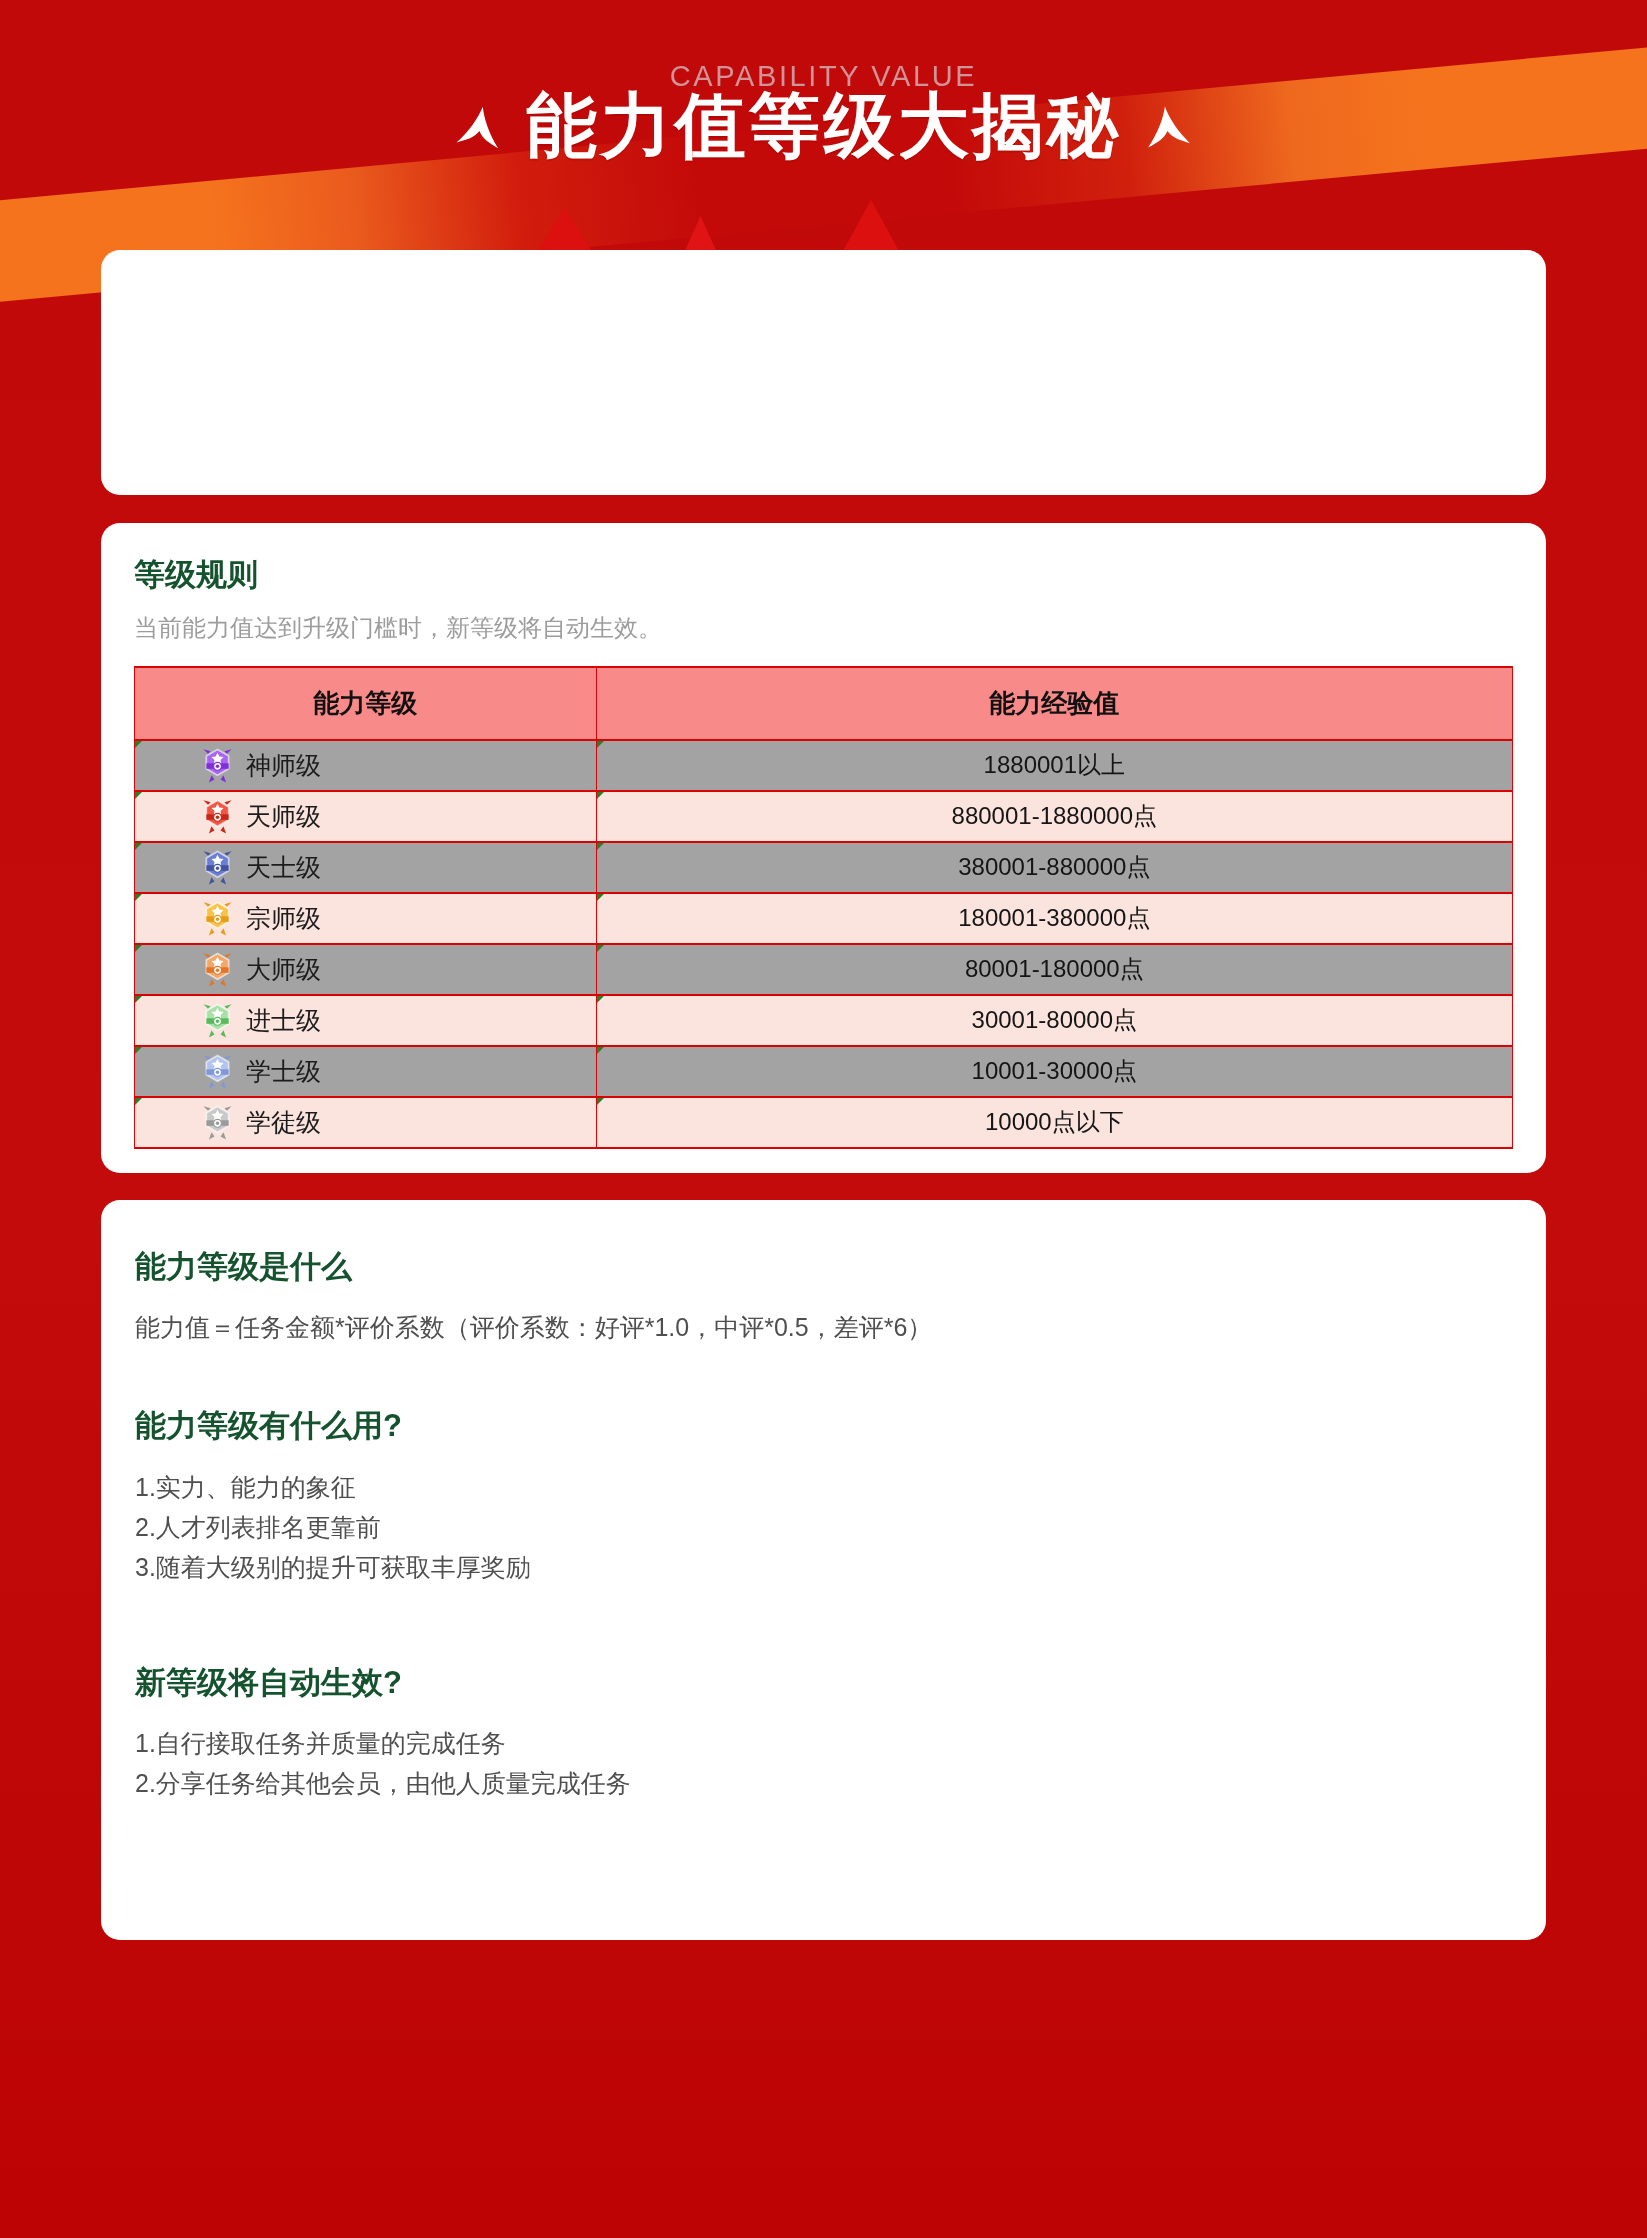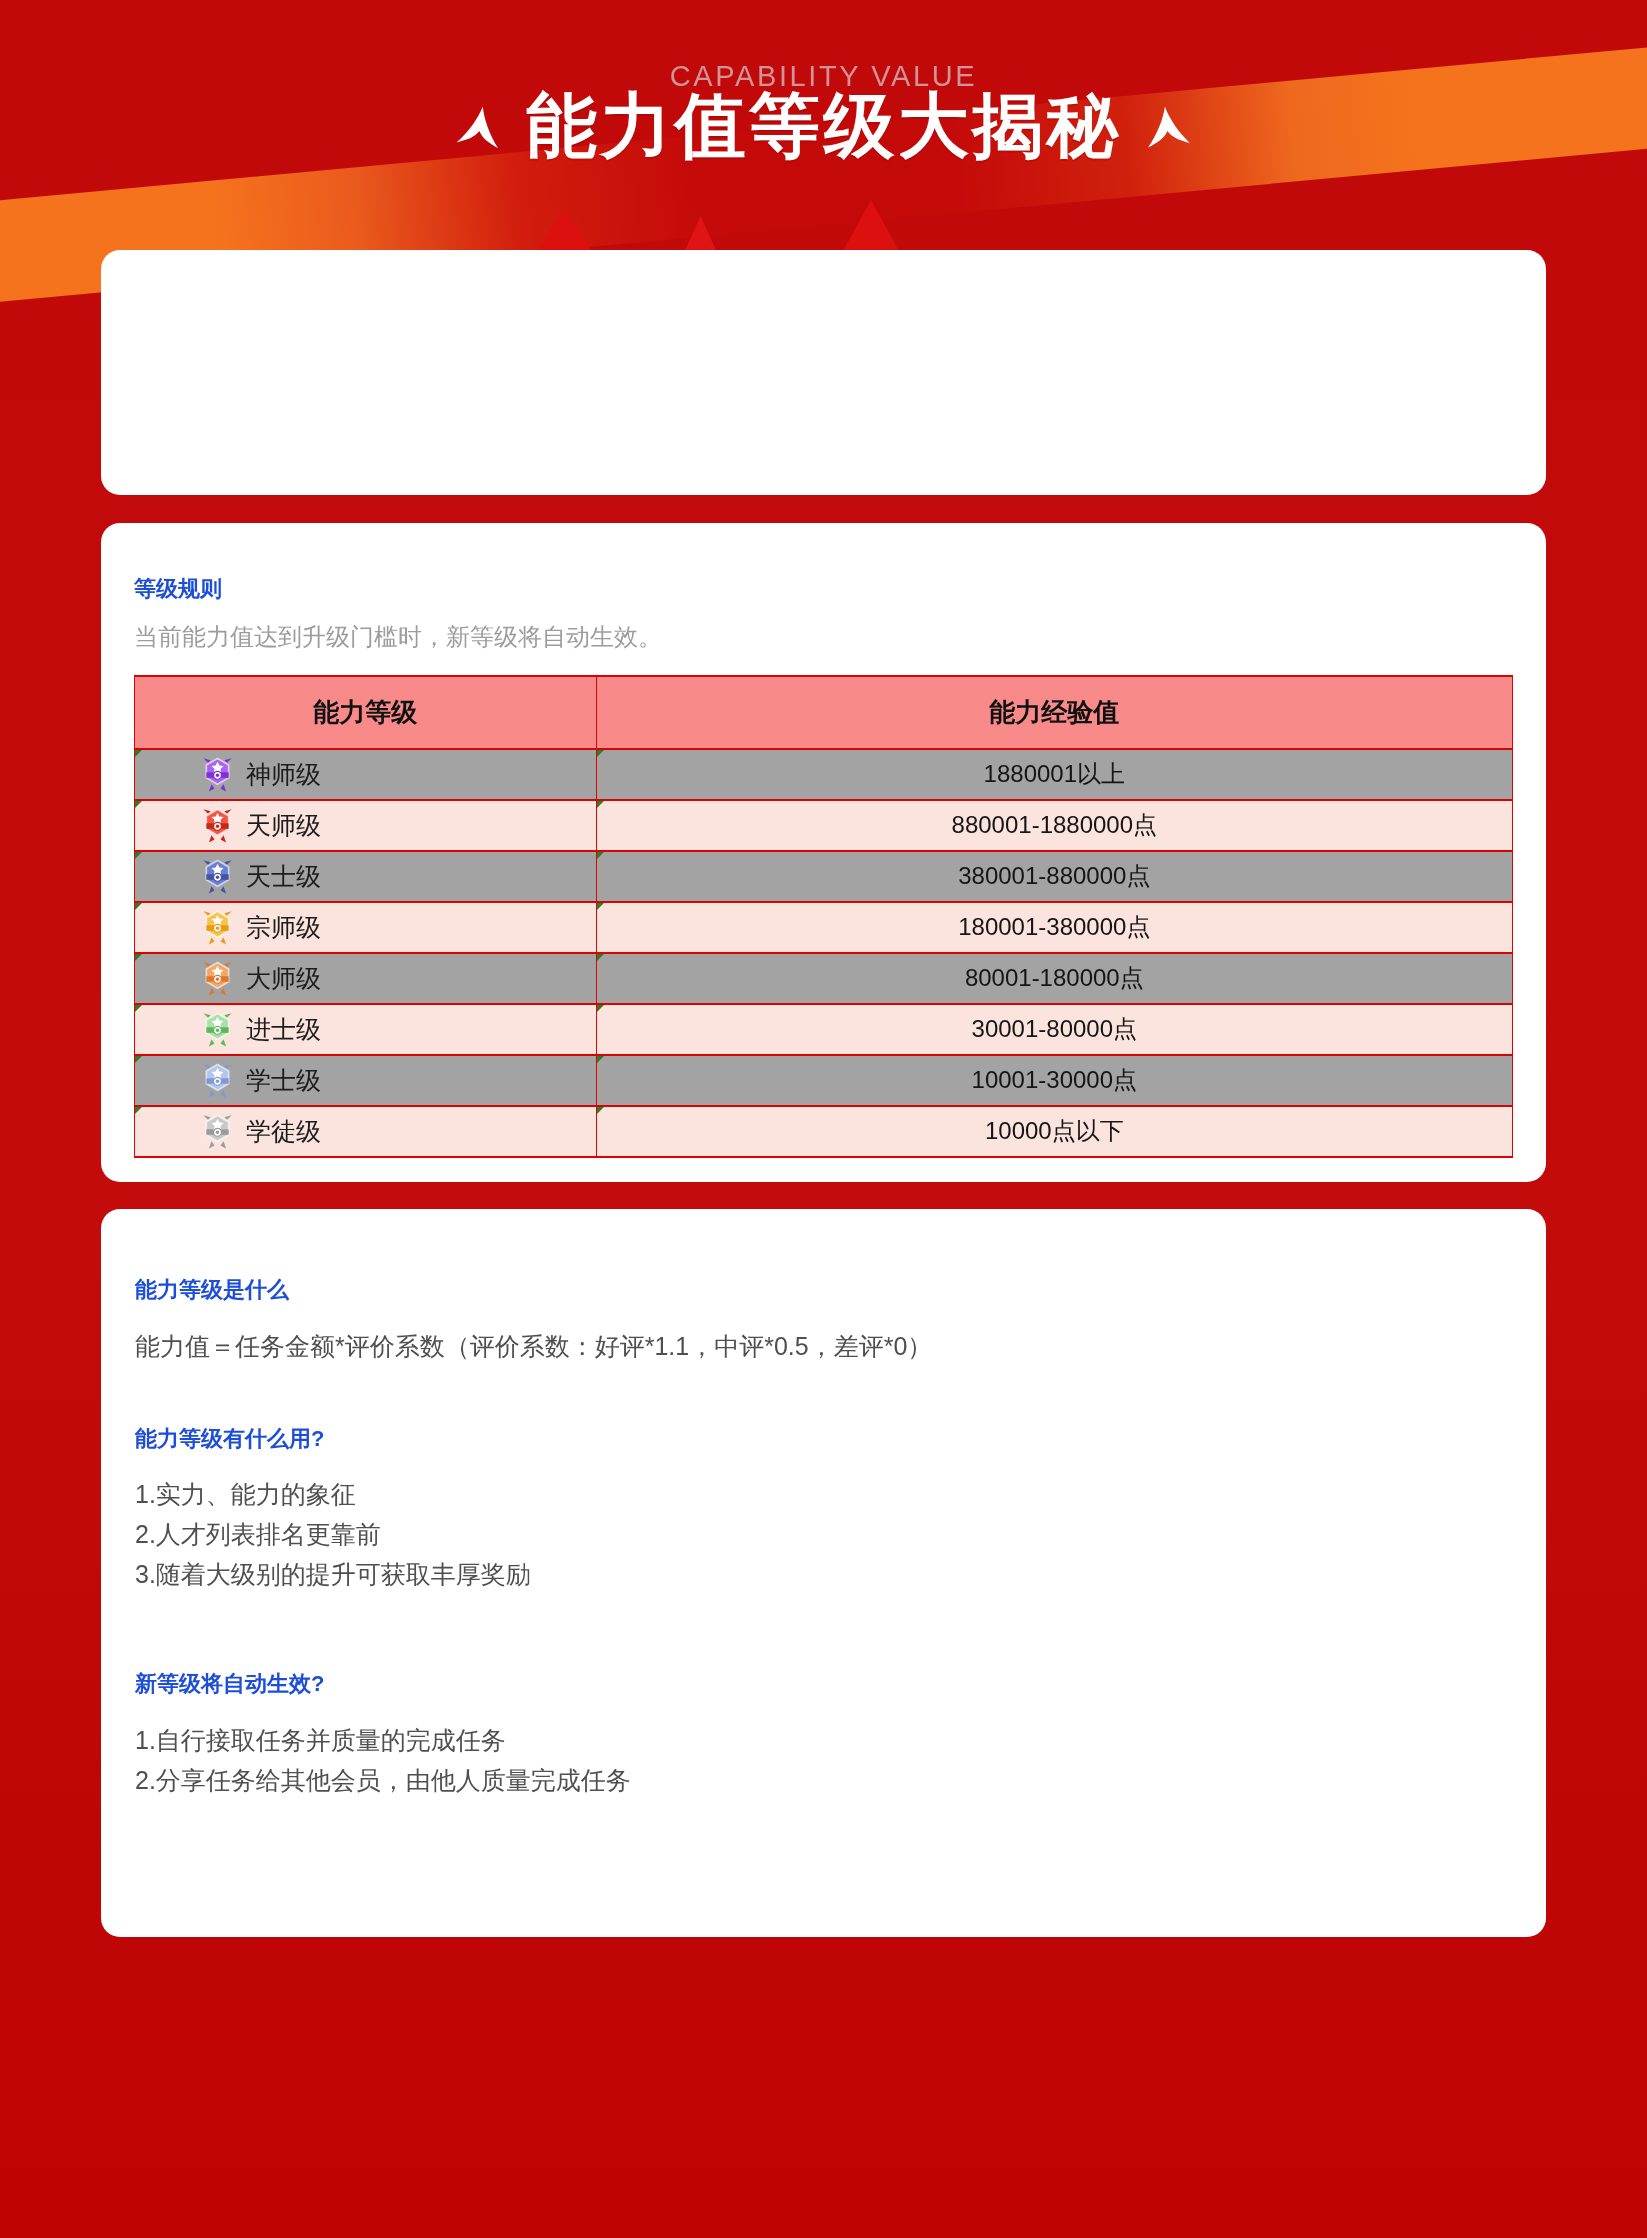--- a/index.html
+++ b/index.html
@@ -51,21 +51,21 @@
   
   .cards {
     position:absolute; left:101px; top:250px; width:1445px; z-index:4;
     display:flex; flex-direction:column; gap:27.5px;
   }
   .card { background:#ffffff; border-radius:19px; }
   .card-hero { height:245px; }
 
   .card-rules { padding:33px 33px 24px 33px; }
   .rules-heading, .section-heading {
-    color:#1d4ed8; font-size:22px; font-weight:800; line-height:1.2;margin-top:20px;
+    color:#14532d; font-size:31px; font-weight:800; line-height:1.2;
   }
   .rules-sub { margin-top:19px; color:#9c9c9c; font-size:24px; }
 
   table.levels {
     margin-top:22px; width:100%; border-collapse:collapse;
     table-layout:fixed;
   }
   table.levels th, table.levels td {
     border-left:1.7px solid #dc0404; border-right:1.7px solid #dc0404;
     border-top:2.6px solid #d80404; border-bottom:2.6px solid #d80404;
@@ -329,21 +329,21 @@
     </td>
   </tr>
           </tbody>
       </table>
     </section>
 
     <section class="card card-info">
 
       <div class="info-section sec-0">
         <h3 class="section-heading">能力等级是什么</h3>
-        <p>能力值＝任务金额*评价系数（评价系数：好评*1.1，中评*0.5，差评*0）</p>
+        <p>能力值＝任务金额*评价系数（评价系数：好评*1.0，中评*0.5，差评*6）</p>
       </div>
 
       <div class="info-section sec-1">
         <h3 class="section-heading">能力等级有什么用?</h3>
         <p>1.实力、能力的象征</p>
         <p>2.人才列表排名更靠前</p>
         <p>3.随着大级别的提升可获取丰厚奖励</p>
       </div>
 
       <div class="info-section sec-2">

